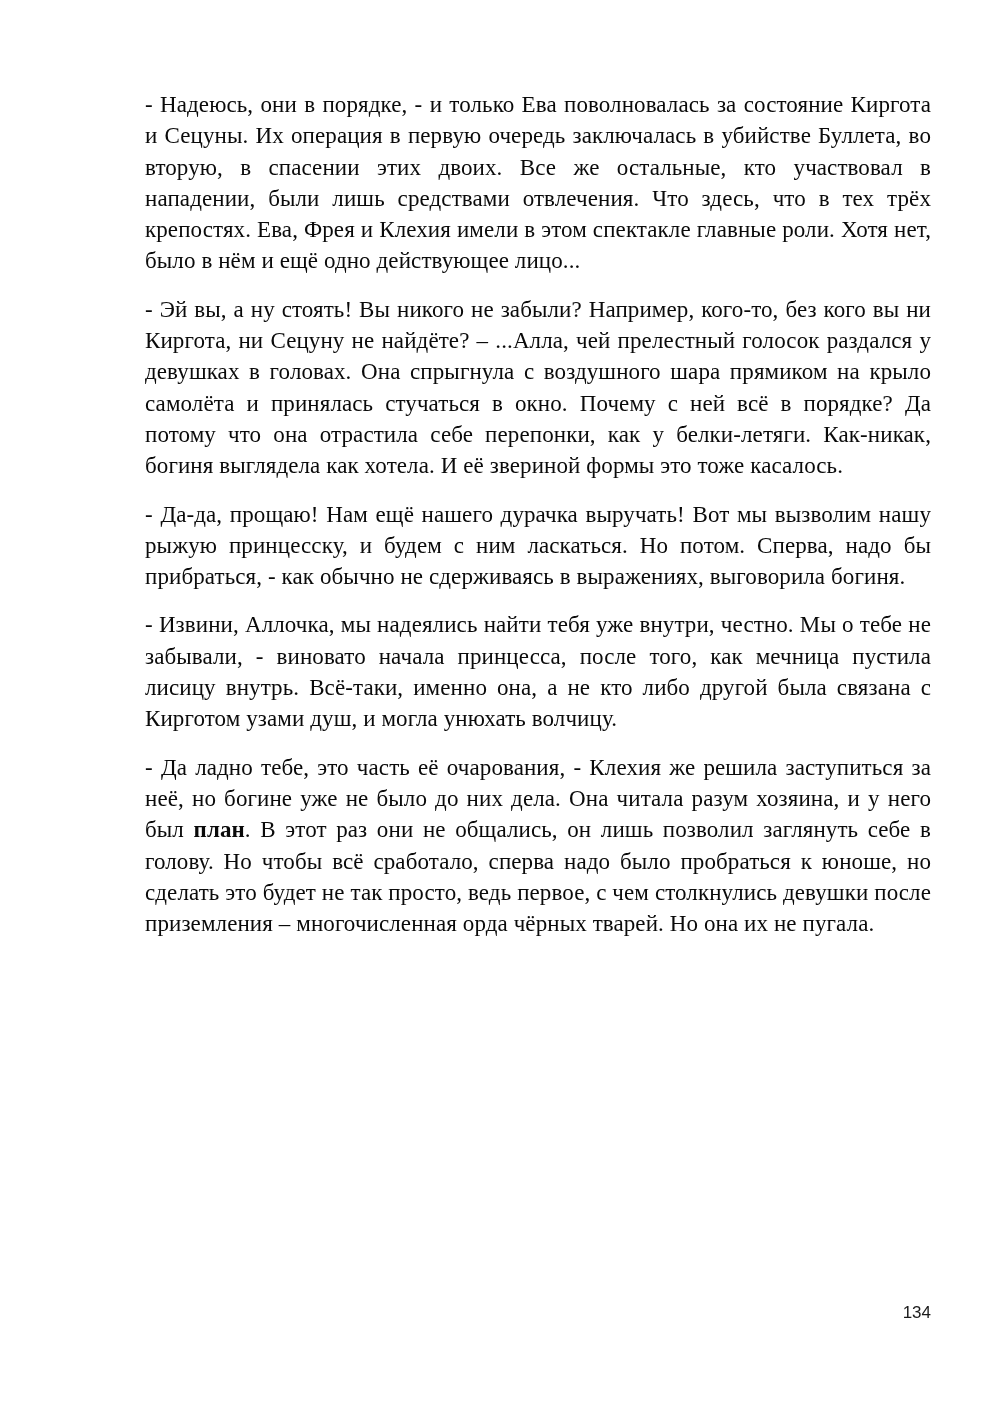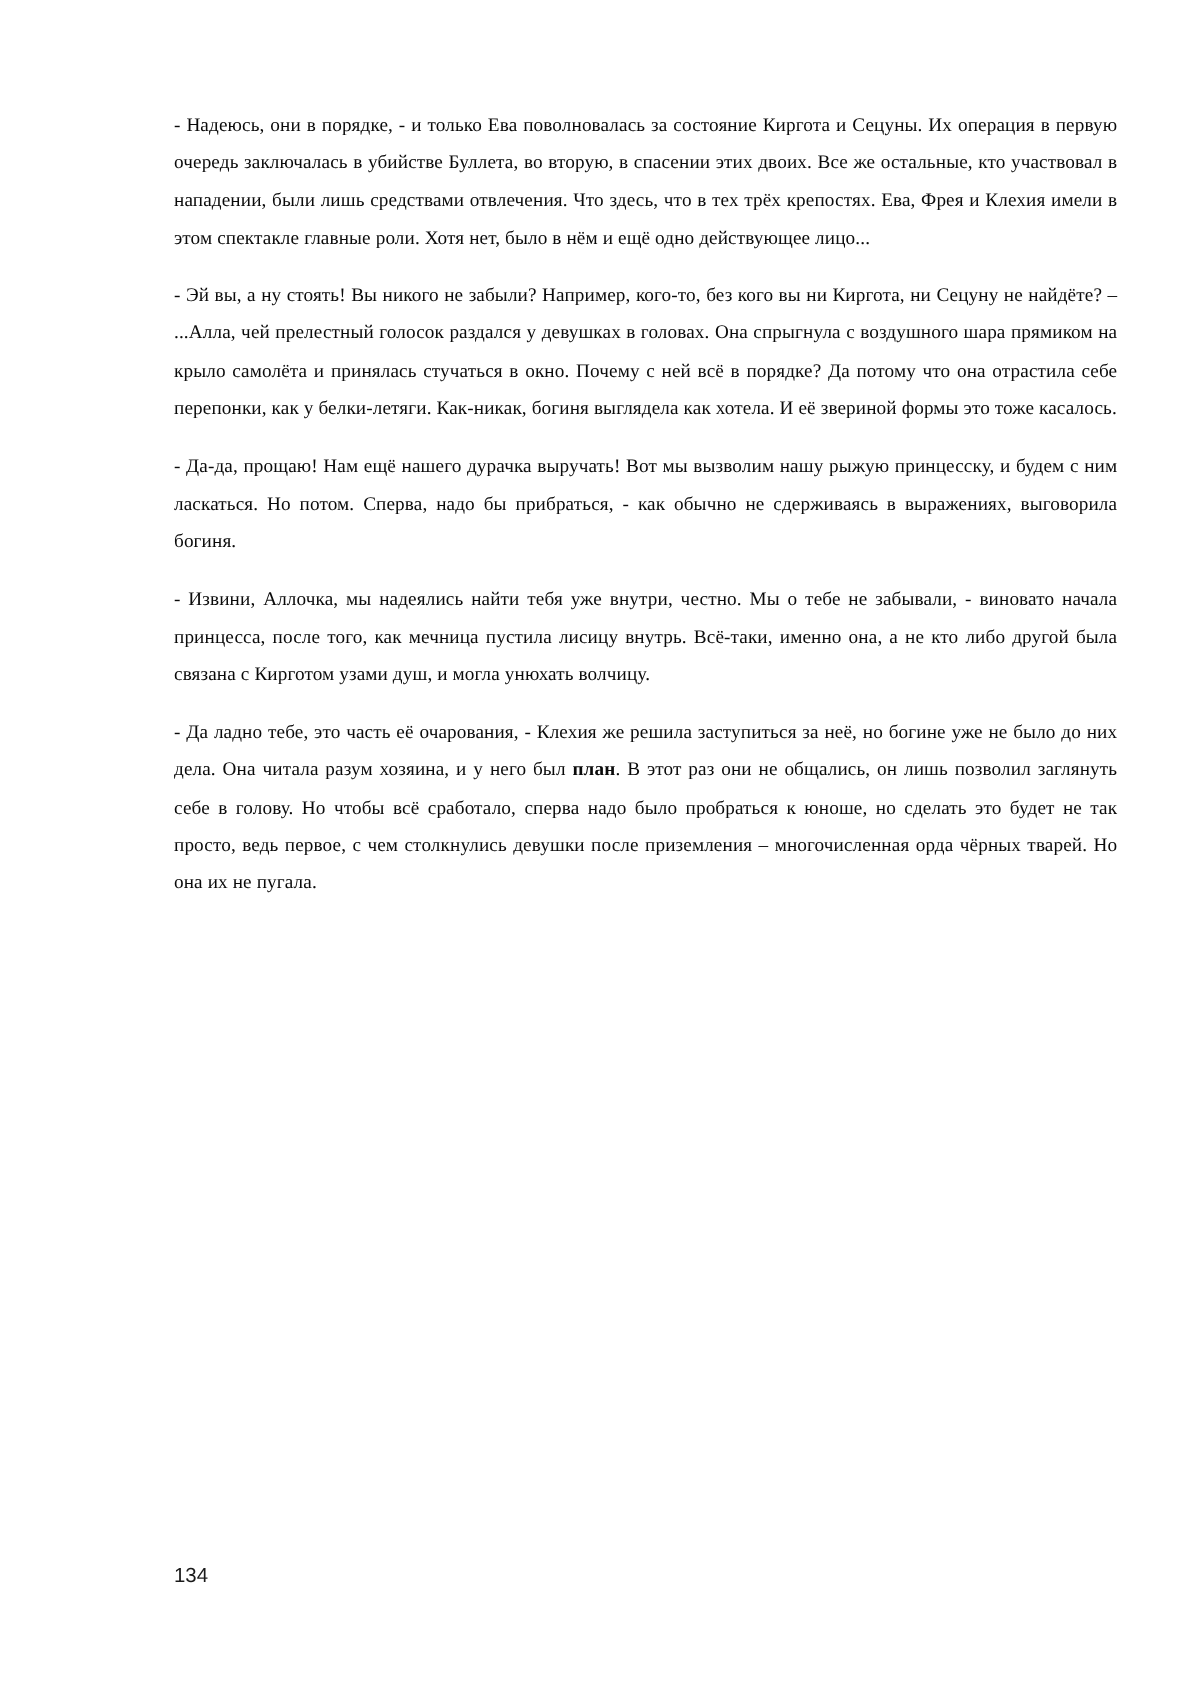--- a/index.html
+++ b/index.html
@@ -17,34 +17,34 @@
     overflow: hidden;
   }
   .text-block {
     position: absolute;
     left: 145px;
     top: 89px;
     width: 786px;
   }
   .para {
     margin: 0 0 17px 0;
-    font-size: 16px;
+    font-size: 23px;
     line-height: 31.3px;
     text-align: justify;
     letter-spacing: 0.1px;
   }
   .bold-italic {
     font-weight: bold;
   }
   .page-number {
     position: absolute;
     left: 145px;
     top: 1303px;
     width: 786px;
-    text-align: left;
+    text-align: right;
     font-family: "Liberation Sans", sans-serif;
     font-size: 17px;
     color: #1a1a1a;
   }
 </style>
 </head>
 <body>
 
 <div class="page">
   <div class="text-block">

